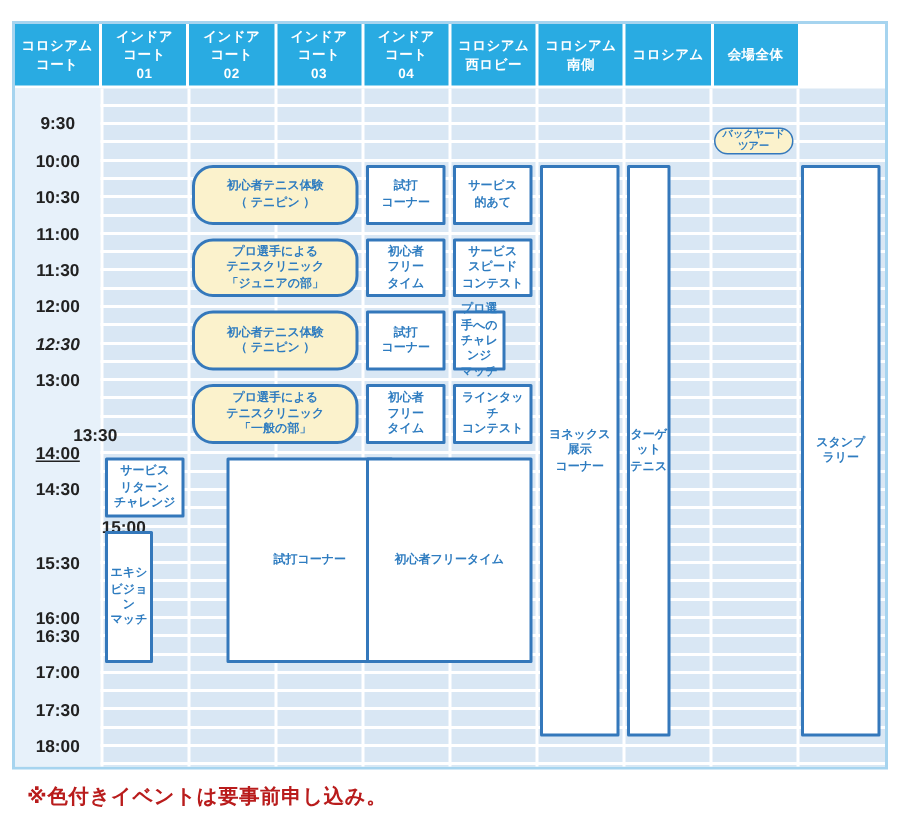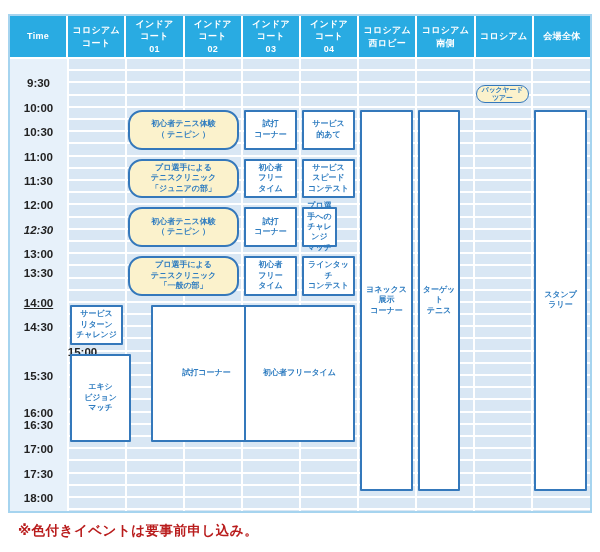--- a/index.html
+++ b/index.html
@@ -52,21 +52,20 @@
   .footer-note{
     position:absolute;left:18px;top:522px;
     font-size:13.5px;font-weight:bold;color:#b91c1c;letter-spacing:0.5px;
   }
 </style>
 </head>
 <body>
 
 <div class="sched-table">
   <div class="sched-header">
-      <div class="hcell">Time</div>
       <div class="hcell">コロシアム
 コート</div>
       <div class="hcell">インドア
 コート
 01</div>
       <div class="hcell">インドア
 コート
 02</div>
       <div class="hcell">インドア
 コート
@@ -84,21 +83,21 @@
   <div class="sched-body">
     <div class="time-col">
         <div class="time-label" style="top: 17.39px;">9:30</div>
         <div class="time-label" style="top: 41.78px;">10:00</div>
         <div class="time-label" style="top: 66.17px;">10:30</div>
         <div class="time-label" style="top: 90.56px;">11:00</div>
         <div class="time-label" style="top: 114.95px;">11:30</div>
         <div class="time-label" style="top: 139.34px;">12:00</div>
         <div class="time-label" style="top: 163.73px; font-style: italic;">12:30</div>
         <div class="time-label" style="top: 188.12px;">13:00</div>
-        <div class="time-label" style="top: 207px;">13:30</div>
+        <div class="time-label" style="top: 225px; margin-left: 25px;">13:30</div>
         <div class="time-label" style="top: 236.9px; text-decoration: underline;">14:00</div>
         <div class="time-label" style="top: 261.29px;">14:30</div>
         <div class="time-label" style="top: 285.68px; padding-left: 44px;">15:00</div>
         <div class="time-label" style="top: 310.07px;">15:30</div>
         <div class="time-label" style="top: 327px; margin-top: 20px;">16:00</div>
         <div class="time-label" style="top: 358.85px;">16:30</div>
         <div class="time-label" style="top: 383.24px;">17:00</div>
         <div class="time-label" style="top: 407.63px;">17:30</div>
         <div class="time-label" style="top: 432.02px;">18:00</div>
       </div>
@@ -108,21 +107,21 @@
       <div class="vsep" style="left: 173px;"></div>
       <div class="vsep" style="left: 231px;"></div>
       <div class="vsep" style="left: 289px;"></div>
       <div class="vsep" style="left: 347px;"></div>
       <div class="vsep" style="left: 405px;"></div>
       <div class="vsep" style="left: 463px;"></div>
       <div class="vsep" style="left: 521px;"></div>
       <div class="event" style="left: 60px; width: 53px; top: 245.9px; height: 39.78px;">サービス
 リターン
 チャレンジ</div>
-      <div class="event" style="left: 60px; width: 61px; top: 294.68px; height: 88.56px;">エキシ
+      <div class="event" style="left: 60px; width: 32px; top: 294.68px; height: 88.56px;">エキシ
 ビジョン
 マッチ</div>
       <div class="event highlight" style="left: 118px; width: 111px; top: 50.78px; height: 39.78px;">初心者テニス体験
 （ テニピン ）</div>
       <div class="event highlight" style="left: 118px; width: 111px; top: 99.56px; height: 39.78px;">プロ選手による
 テニスクリニック
 「ジュニアの部」</div>
       <div class="event highlight" style="left: 118px; width: 111px; top: 148.34px; height: 39.78px;">初心者テニス体験
 （ テニピン ）</div>
       <div class="event highlight" style="left: 118px; width: 111px; top: 197.12px; height: 39.78px;">プロ選手による
@@ -146,21 +145,21 @@
 スピード
 コンテスト</div>
       <div class="event" style="left: 292px; width: 35px; top: 148.34px; height: 39.78px;">プロ選手への
 チャレンジ
 マッチ</div>
       <div class="event" style="left: 292px; width: 53px; top: 197.12px; height: 39.78px;">ラインタッチ
 コンテスト</div>
       <div class="event" style="left: 350px; width: 53px; top: 50.78px; height: 381.24px;">ヨネックス
 展示
 コーナー</div>
-      <div class="event" style="left: 408px; width: 42px; top: 50.78px; height: 381.24px;">ターゲット
+      <div class="event" style="left: 408px; width: 29px; top: 50.78px; height: 381.24px;">ターゲット
 テニス</div>
       <div class="event highlight small" style="left: 466px; width: 53px; top: 26.39px; height: 17.39px;">バックヤード
 ツアー</div>
       <div class="event" style="left: 524px; width: 53px; top: 50.78px; height: 381.24px;">スタンプ
 ラリー</div>
     </div>
 </div>
 
 <div class="footer-note">※色付きイベントは要事前申し込み。</div>
 

